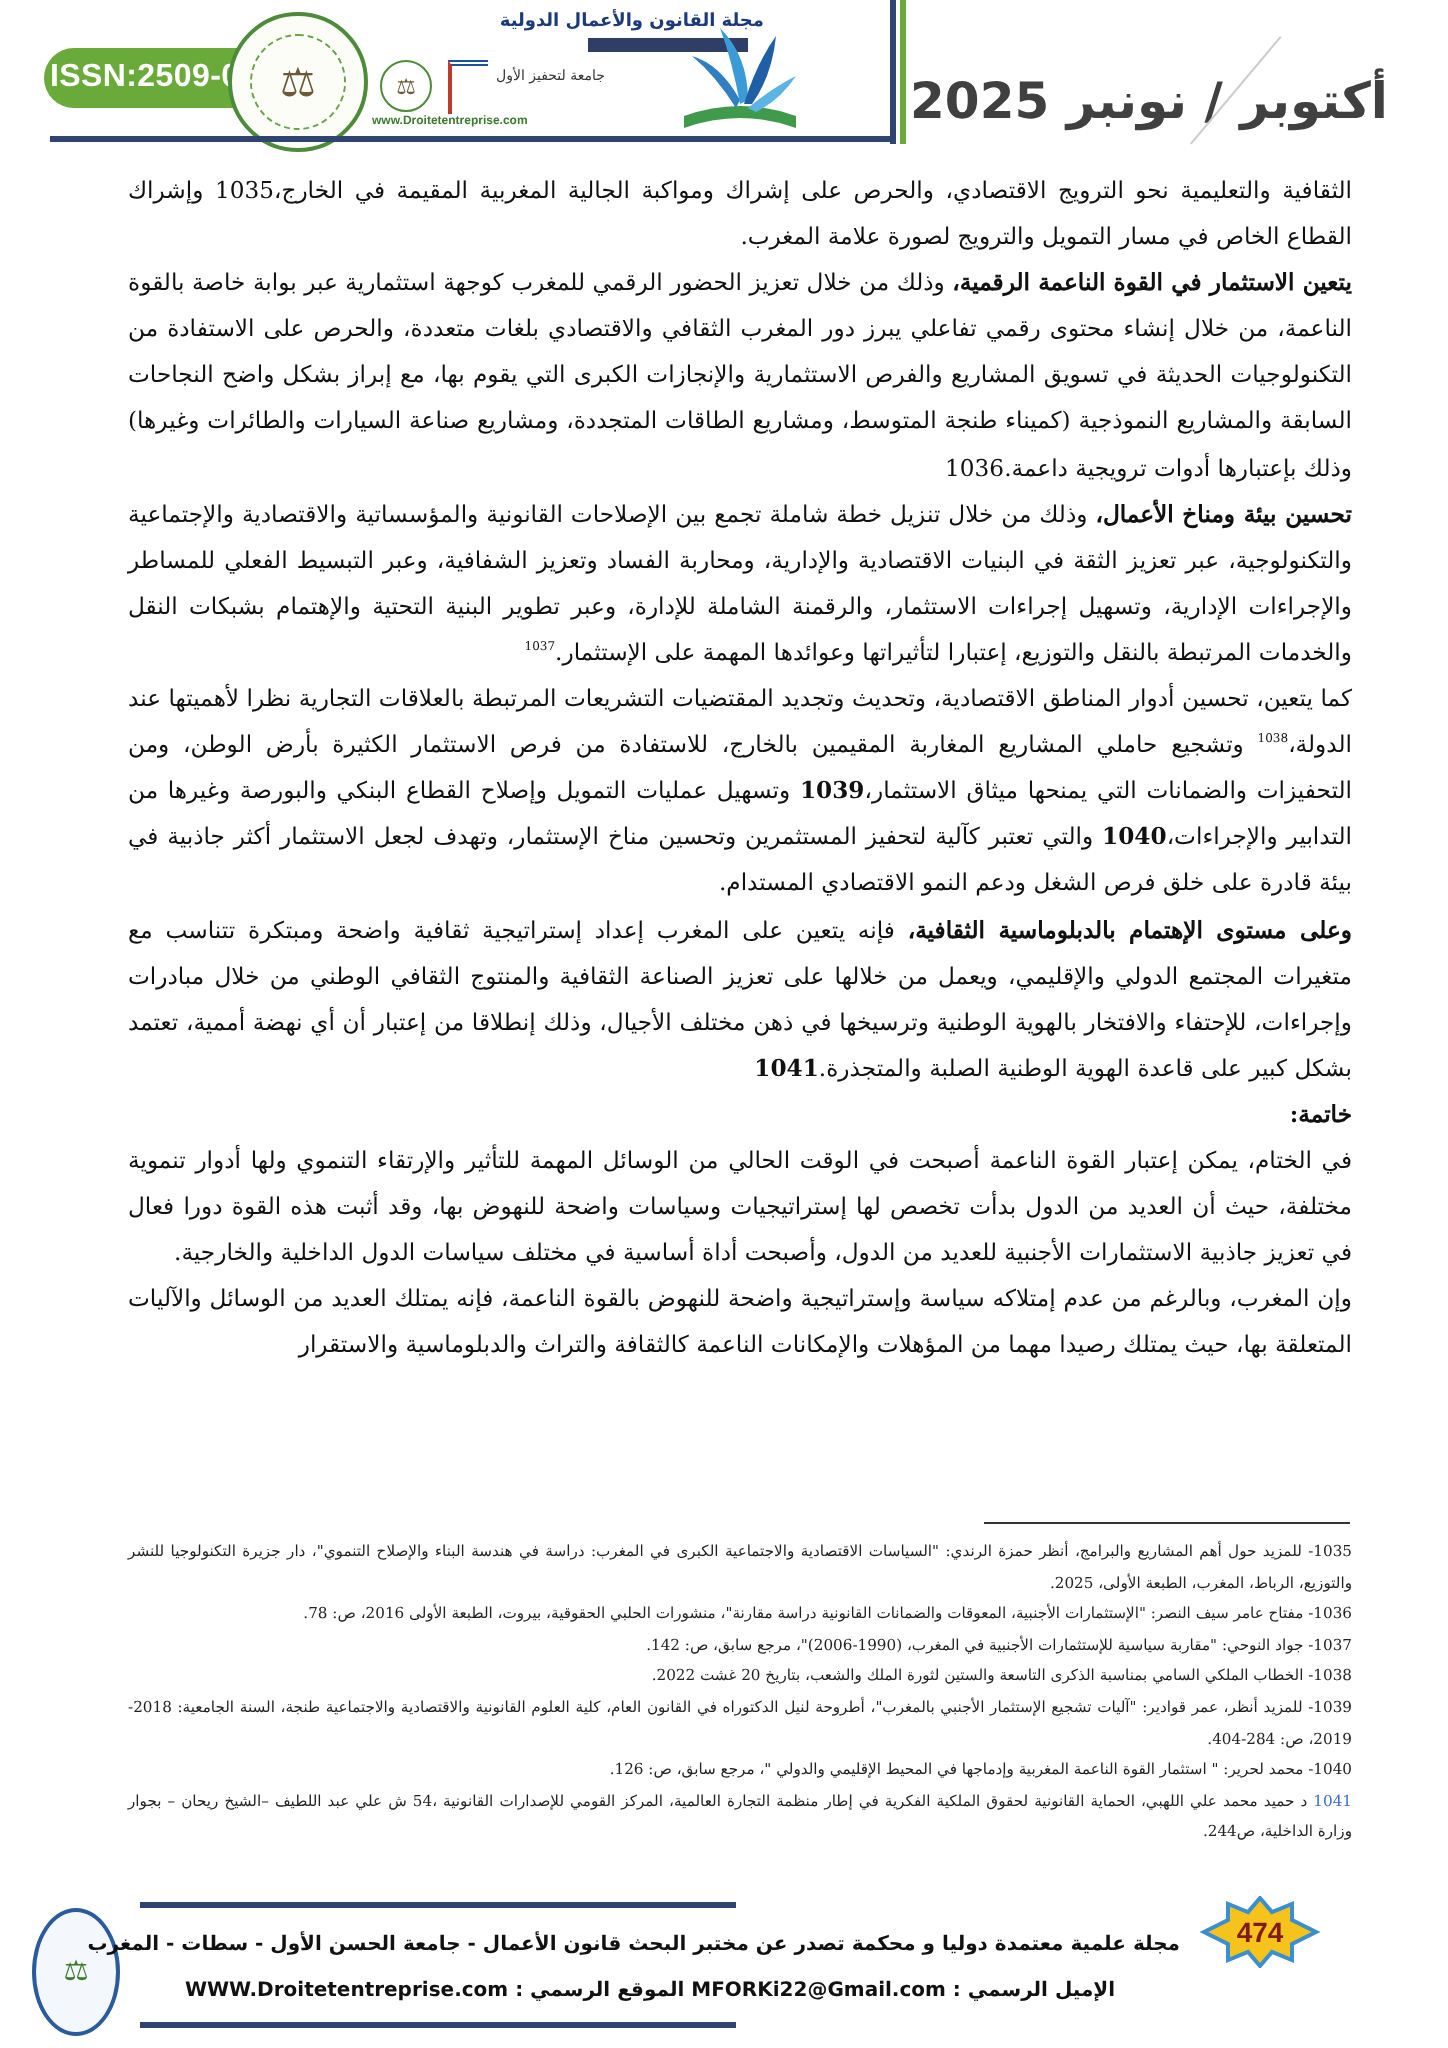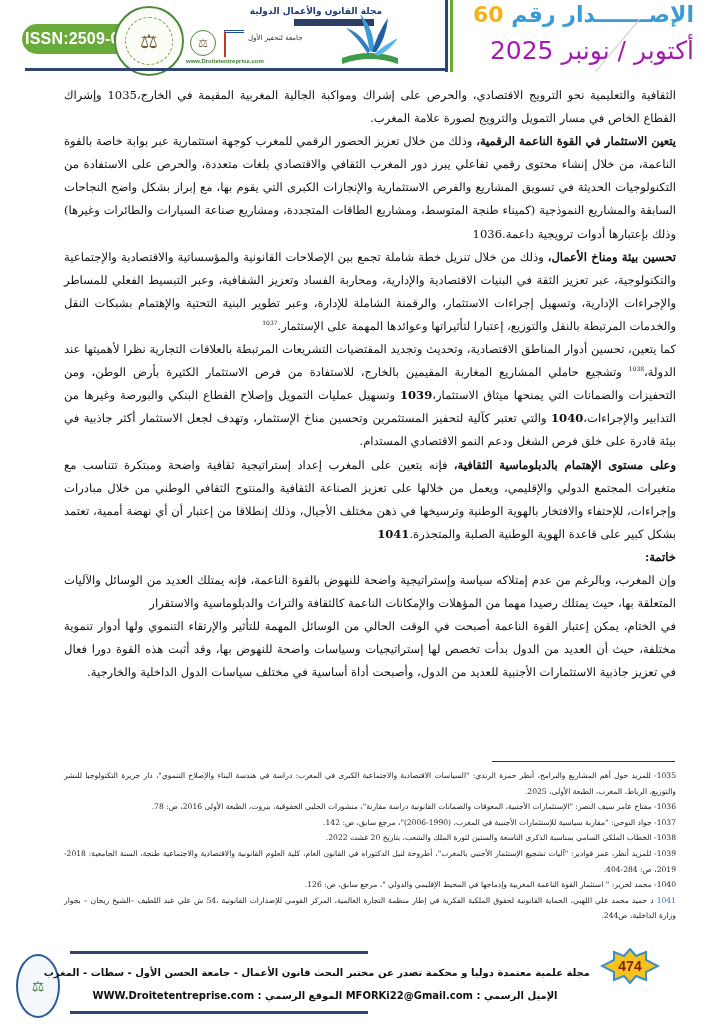--- a/index.html
+++ b/index.html
@@ -21,21 +21,21 @@
     .journal-sub { position: absolute; right: 8px; top: 15px; width: 80px; height: 7px; background: #2f3e66; }
     .mini-seal { position: absolute; left: 8px; top: 26px; width: 24px; height: 24px; border-radius: 50%; border: 1px solid #4d8a3a; font-size: 11px; display:flex; align-items:center; justify-content:center; color:#6b5a3a;}
     .uni-mark { position: absolute; left: 42px; top: 26px; width: 18px; height: 24px; border-left: 2px solid #c0392b; border-top: 3px double #1f4e9a; }
     .uni-name { position: absolute; left: 66px; top: 30px; font-size: 7px; color: #333; direction: rtl; white-space: nowrap; }
     .journal-url { position: absolute; left: 4px; top: 54px; font-size: 6px; color: #3c7a2e; font-weight: bold; font-family: "Liberation Sans", sans-serif; }
     .book-icon { position: absolute; left: 338px; top: 8px; width: 64px; height: 60px; }
     .v-bars { position: absolute; left: 445px; top: 0; width: 10px; height: 72px; display: flex; gap: 2px; }
     .v-bars span { display: block; width: 3px; height: 100%; }
     .issue-line { position: absolute; right: 30px; top: 2px; direction: rtl; font-size: 22px; font-weight: bold; color: #3a9bd6; white-space: nowrap; font-family: "DejaVu Sans", sans-serif; }
     .issue-line .num { color: #f3b21a; }
-    .date-line { position: absolute; right: 30px; top: 36px; direction: rtl; font-size: 25px; font-weight: normal; color: #a21caf; white-space: nowrap; }
+    .date-line { position: absolute; right: 30px; top: 36px; direction: rtl; font-size: 25px; font-weight: bold; color: #404040; white-space: nowrap; }
     .diag { position: absolute; left: 640px; top: 18px; width: 1px; height: 70px; background: #ccc; transform: rotate(40deg); transform-origin: top left; }
     .header-rule { position: absolute; left: 25px; top: 68px; width: 420px; height: 3px; background: #2f4470; }
 
     
     .body { position: absolute; left: 64px; top: 84px; width: 612px; direction: rtl; text-align: justify;
             font-family: "DejaVu Serif", serif; font-size: 11.6px; line-height: 23.1px; color: #111; }
     .body p { margin: 0; }
     .body b { font-weight: bold; }
     .body sup { font-size: 6px; line-height: 0; vertical-align: super; }
 
@@ -84,45 +84,41 @@
     <path d="M32 44 Q28 22 22 6 Q36 20 36 42 Z" fill="#3a9bd6"></path>
     <path d="M34 44 Q40 24 50 10 Q48 30 38 44 Z" fill="#1f5fa6"></path>
     <path d="M36 46 Q48 36 60 30 Q52 42 40 48 Z" fill="#5bb4e4"></path>
   </svg>
 
   <div class="v-bars">
     <span style="background:#2f4470"></span>
       <span style="background:#6aaa3a"></span>
   </div>
 
-  <div class="issue-line">
-    <span>الإصـــــــدار رقم</span>
-    <span class="num">60</span>
-  </div>
   <div class="date-line">أكتوبر / نونبر 2025</div>
   <div class="diag"></div>
   <div class="header-rule"></div>
 </div>
 
 <div class="body">
   <p><span>الثقافية والتعليمية نحو الترويج الاقتصادي، والحرص على إشراك ومواكبة الجالية المغربية المقيمة في الخارج،1035 وإشراك القطاع الخاص في مسار التمويل والترويج لصورة علامة المغرب.</span></p>
 
   <p><b>يتعين الاستثمار في القوة الناعمة الرقمية،</b><span> وذلك من خلال تعزيز الحضور الرقمي للمغرب كوجهة استثمارية عبر بوابة خاصة بالقوة الناعمة، من خلال إنشاء محتوى رقمي تفاعلي يبرز دور المغرب الثقافي والاقتصادي بلغات متعددة، والحرص على الاستفادة من التكنولوجيات الحديثة في تسويق المشاريع والفرص الاستثمارية والإنجازات الكبرى التي يقوم بها، مع إبراز بشكل واضح النجاحات السابقة والمشاريع النموذجية (كميناء طنجة المتوسط، ومشاريع الطاقات المتجددة، ومشاريع صناعة السيارات والطائرات وغيرها) وذلك بإعتبارها أدوات ترويجية داعمة.1036</span></p>
 
   <p><b>تحسين بيئة ومناخ الأعمال،</b><span> وذلك من خلال تنزيل خطة شاملة تجمع بين الإصلاحات القانونية والمؤسساتية والاقتصادية والإجتماعية والتكنولوجية، عبر تعزيز الثقة في البنيات الاقتصادية والإدارية، ومحاربة الفساد وتعزيز الشفافية، وعبر التبسيط الفعلي للمساطر والإجراءات الإدارية، وتسهيل إجراءات الاستثمار، والرقمنة الشاملة للإدارة، وعبر تطوير البنية التحتية والإهتمام بشبكات النقل والخدمات المرتبطة بالنقل والتوزيع، إعتبارا لتأثيراتها وعوائدها المهمة على الإستثمار.</span><sup>1037</sup></p>
 
   <p><span>كما يتعين، تحسين أدوار المناطق الاقتصادية، وتحديث وتجديد المقتضيات التشريعات المرتبطة بالعلاقات التجارية نظرا لأهميتها عند الدولة،</span><sup>1038</sup><span> وتشجيع حاملي المشاريع المغاربة المقيمين بالخارج، للاستفادة من فرص الاستثمار الكثيرة بأرض الوطن، ومن التحفيزات والضمانات التي يمنحها ميثاق الاستثمار،</span><b>1039</b><span> وتسهيل عمليات التمويل وإصلاح القطاع البنكي والبورصة وغيرها من التدابير والإجراءات،</span><b>1040</b><span> والتي تعتبر كآلية لتحفيز المستثمرين وتحسين مناخ الإستثمار، وتهدف لجعل الاستثمار أكثر جاذبية في بيئة قادرة على خلق فرص الشغل ودعم النمو الاقتصادي المستدام.</span></p>
 
   <p><b>وعلى مستوى الإهتمام بالدبلوماسية الثقافية،</b><span> فإنه يتعين على المغرب إعداد إستراتيجية ثقافية واضحة ومبتكرة تتناسب مع متغيرات المجتمع الدولي والإقليمي، ويعمل من خلالها على تعزيز الصناعة الثقافية والمنتوج الثقافي الوطني من خلال مبادرات وإجراءات، للإحتفاء والافتخار بالهوية الوطنية وترسيخها في ذهن مختلف الأجيال، وذلك إنطلاقا من إعتبار أن أي نهضة أممية، تعتمد بشكل كبير على قاعدة الهوية الوطنية الصلبة والمتجذرة.</span><b>1041</b></p>
 
   <p><b>خاتمة:</b></p>
 
+  <p><span>في الختام، يمكن إعتبار القوة الناعمة أصبحت في الوقت الحالي من الوسائل المهمة للتأثير والإرتقاء التنموي ولها أدوار تنموية مختلفة، حيث أن العديد من الدول بدأت تخصص لها إستراتيجيات وسياسات واضحة للنهوض بها، وقد أثبت هذه القوة دورا فعال في تعزيز جاذبية الاستثمارات الأجنبية للعديد من الدول، وأصبحت أداة أساسية في مختلف سياسات الدول الداخلية والخارجية.</span></p>
+
   <p><span>وإن المغرب، وبالرغم من عدم إمتلاكه سياسة وإستراتيجية واضحة للنهوض بالقوة الناعمة، فإنه يمتلك العديد من الوسائل والآليات المتعلقة بها، حيث يمتلك رصيدا مهما من المؤهلات والإمكانات الناعمة كالثقافة والتراث والدبلوماسية والاستقرار</span></p>
-
-  <p><span>في الختام، يمكن إعتبار القوة الناعمة أصبحت في الوقت الحالي من الوسائل المهمة للتأثير والإرتقاء التنموي ولها أدوار تنموية مختلفة، حيث أن العديد من الدول بدأت تخصص لها إستراتيجيات وسياسات واضحة للنهوض بها، وقد أثبت هذه القوة دورا فعال في تعزيز جاذبية الاستثمارات الأجنبية للعديد من الدول، وأصبحت أداة أساسية في مختلف سياسات الدول الداخلية والخارجية.</span></p>
 </div>
 
 <div class="fn-rule"></div>
 <div class="footnotes">
   <p>1035- للمزيد حول أهم المشاريع والبرامج، أنظر حمزة الرندي: "السياسات الاقتصادية والاجتماعية الكبرى في المغرب: دراسة في هندسة البناء والإصلاح التنموي"، دار جزيرة التكنولوجيا للنشر والتوزيع، الرباط، المغرب، الطبعة الأولى، 2025.</p>
   <p>1036- مفتاح عامر سيف النصر: "الإستثمارات الأجنبية، المعوقات والضمانات القانونية دراسة مقارنة"، منشورات الحلبي الحقوقية، بيروت، الطبعة الأولى 2016، ص: 78.</p>
   <p>1037- جواد النوحي: "مقاربة سياسية للإستثمارات الأجنبية في المغرب، (1990-2006)"، مرجع سابق، ص: 142.</p>
   <p>1038- الخطاب الملكي السامي بمناسبة الذكرى التاسعة والستين لثورة الملك والشعب، بتاريخ 20 غشت 2022.</p>
   <p>1039- للمزيد أنظر، عمر قوادير: "آليات تشجيع الإستثمار الأجنبي بالمغرب"، أطروحة لنيل الدكتوراه في القانون العام، كلية العلوم القانونية والاقتصادية والاجتماعية طنجة، السنة الجامعية: 2018-2019، ص: 284-404.</p>
   <p>1040- محمد لحرير: " استثمار القوة الناعمة المغربية وإدماجها في المحيط الإقليمي والدولي "، مرجع سابق، ص: 126.</p>

